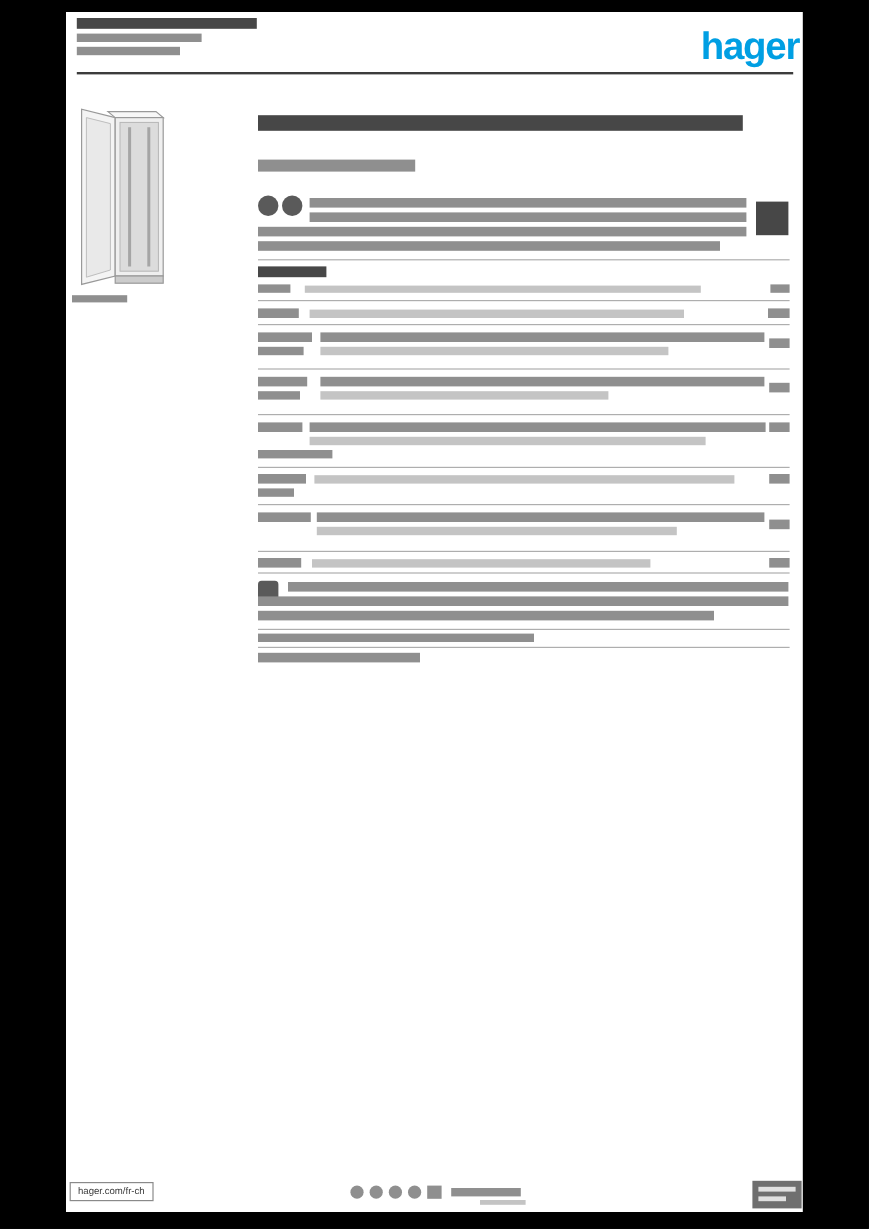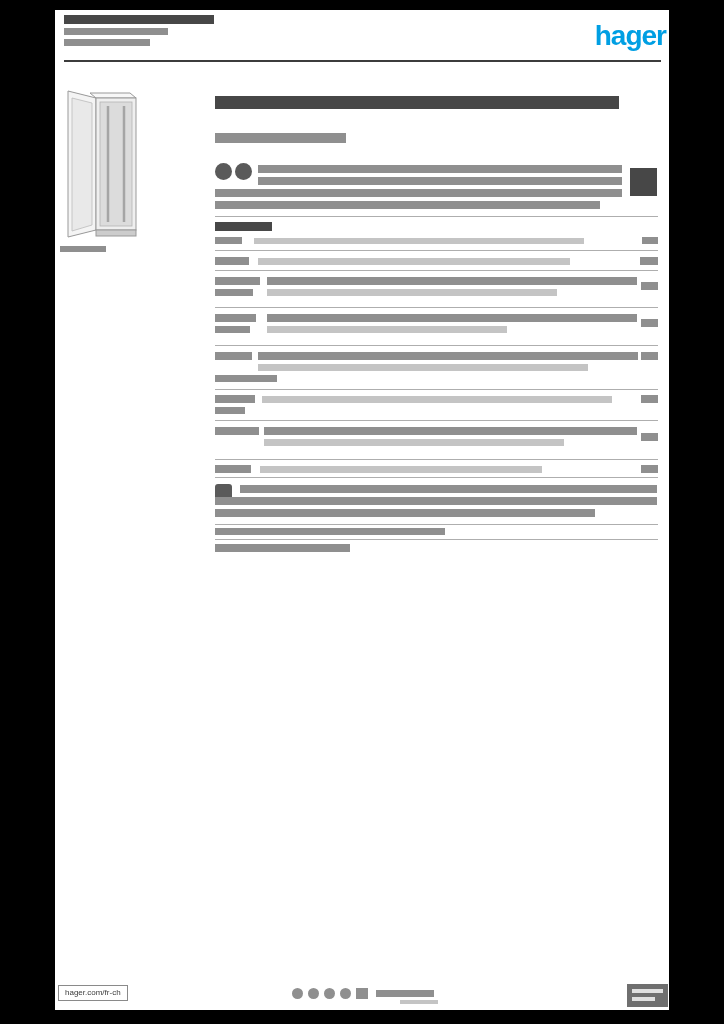--- a/index.html
+++ b/index.html
@@ -1,21 +1,21 @@
 <!DOCTYPE html>
 <html><head>
 <meta charset="utf-8">
 <style>
   html,body{margin:0;padding:0;background:#000;}
   body{font-family:"Liberation Sans", sans-serif;}
   #page{position:relative;width:724px;height:1024px;background:#000;overflow:hidden;}
   #sheet{position:absolute;left:55px;top:10px;width:614px;height:1000px;background:#ffffff;}
   .ph{position:absolute;}
   #logo{position:absolute;left:546px;top:22px;width:120px;text-align:right;
-        font-weight:bold;font-size:28px;letter-spacing:-1px;color:#009fe3;line-height:1;}
+        font-weight:bold;font-size:32px;letter-spacing:-1px;color:#009fe3;line-height:1;}
   #product-image{position:absolute;left:60px;top:90px;width:84px;height:150px;}
   #site-link{position:absolute;left:58px;top:985px;border:1px solid #8a8a8a;background:#fff;
              color:#3a3a3a;font-size:8px;padding:3px 6px;line-height:1;display:inline-block;}
 </style>
 </head>
 <body>
 
 <div id="page">
 
   <div id="sheet"></div>

